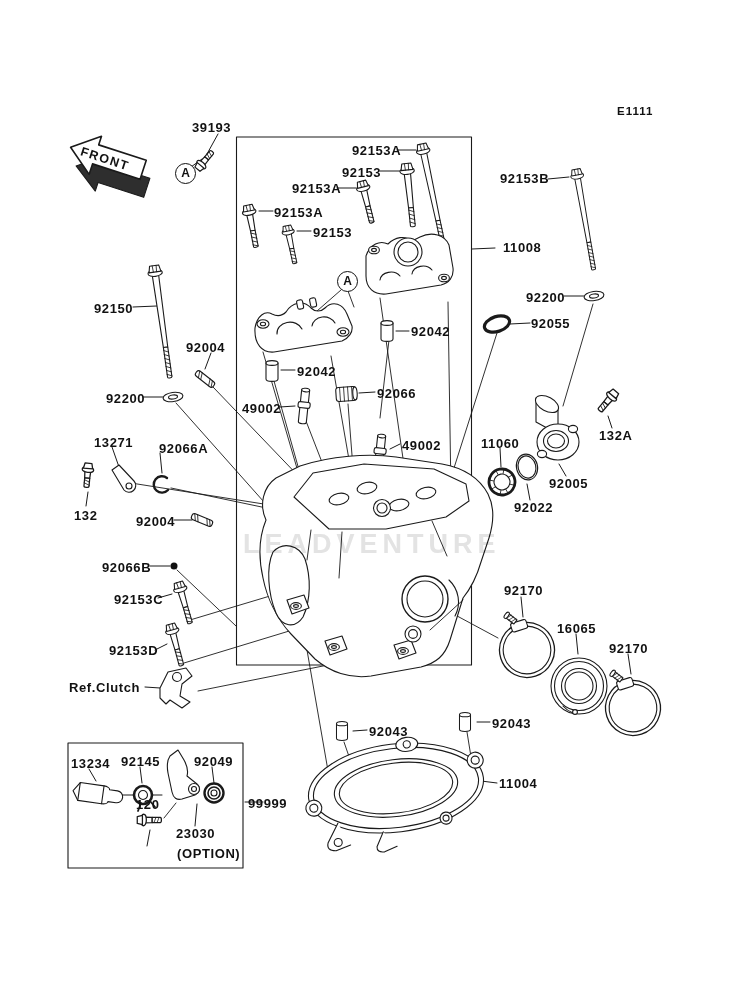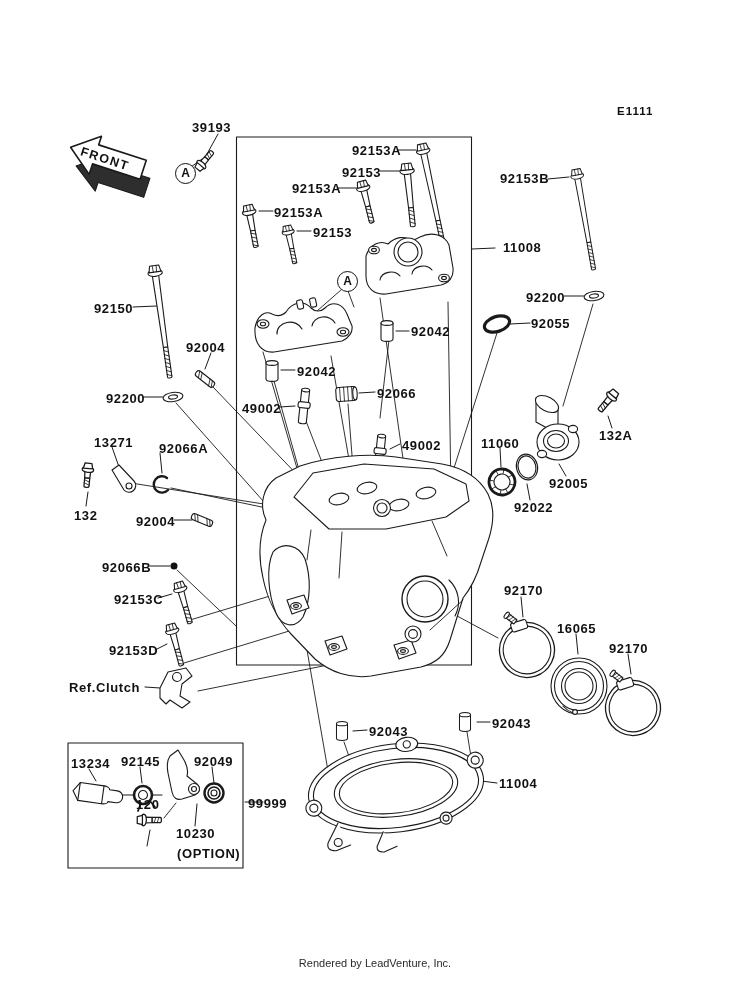--- a/index.html
+++ b/index.html
@@ -284,20 +284,21 @@
         <path d="M-13,-24 l8,-6 6,10 q5,9 3,16 l10,8 q6,6 -2,11 l-13,4 q-8,2 -10,-7 l-4,-19 q-2,-11 2,-17 z"></path>
         <circle cx="11" cy="9" r="5.5"></circle>
           <circle cx="11" cy="9" r="2.5"></circle>
       </g>
       <use href="#screwS" transform="translate(143,820) rotate(-90) scale(1.15)"></use>
     </g>
   </svg>
 
   <div id="flame-mark"></div>
 
+  <div id="watermark">LEADVENTURE</div>
 
   <div id="diagram-code">E1111</div>
 
   <div id="labels">
       <div class="callout" style="left: 192px; top: 121px;">39193</div>
       <div class="callout" style="left: 352px; top: 144px;">92153A</div>
       <div class="callout" style="left: 342px; top: 166px;">92153</div>
       <div class="callout" style="left: 292px; top: 182px;">92153A</div>
       <div class="callout" style="left: 274px; top: 206px;">92153A</div>
       <div class="callout" style="left: 313px; top: 226px;">92153</div>
@@ -328,21 +329,20 @@
       <div class="callout" style="left: 504px; top: 584px;">92170</div>
       <div class="callout" style="left: 557px; top: 622px;">16065</div>
       <div class="callout" style="left: 609px; top: 642px;">92170</div>
       <div class="callout" style="left: 369px; top: 725px;">92043</div>
       <div class="callout" style="left: 492px; top: 717px;">92043</div>
       <div class="callout" style="left: 499px; top: 777px;">11004</div>
       <div class="callout" style="left: 248px; top: 797px;">99999</div>
       <div class="callout" style="left: 71px; top: 757px;">13234</div>
       <div class="callout" style="left: 121px; top: 755px;">92145</div>
       <div class="callout" style="left: 194px; top: 755px;">92049</div>
-      <div class="callout" style="left: 176px; top: 827px;">10230</div>
+      <div class="callout" style="left: 176px; top: 827px;">23030</div>
       <div class="callout" style="left: 136px; top: 798px;">120</div>
       <div class="callout" style="left: 177px; top: 847px;">(OPTION)</div>
       <div class="marker" style="left: 175px; top: 163px;">A</div>
       <div class="marker" style="left: 337px; top: 271px;">A</div>
     </div>
 
-  <div id="footer-credit">Rendered by LeadVenture, Inc.</div>
 </div>
 
 </body></html>

